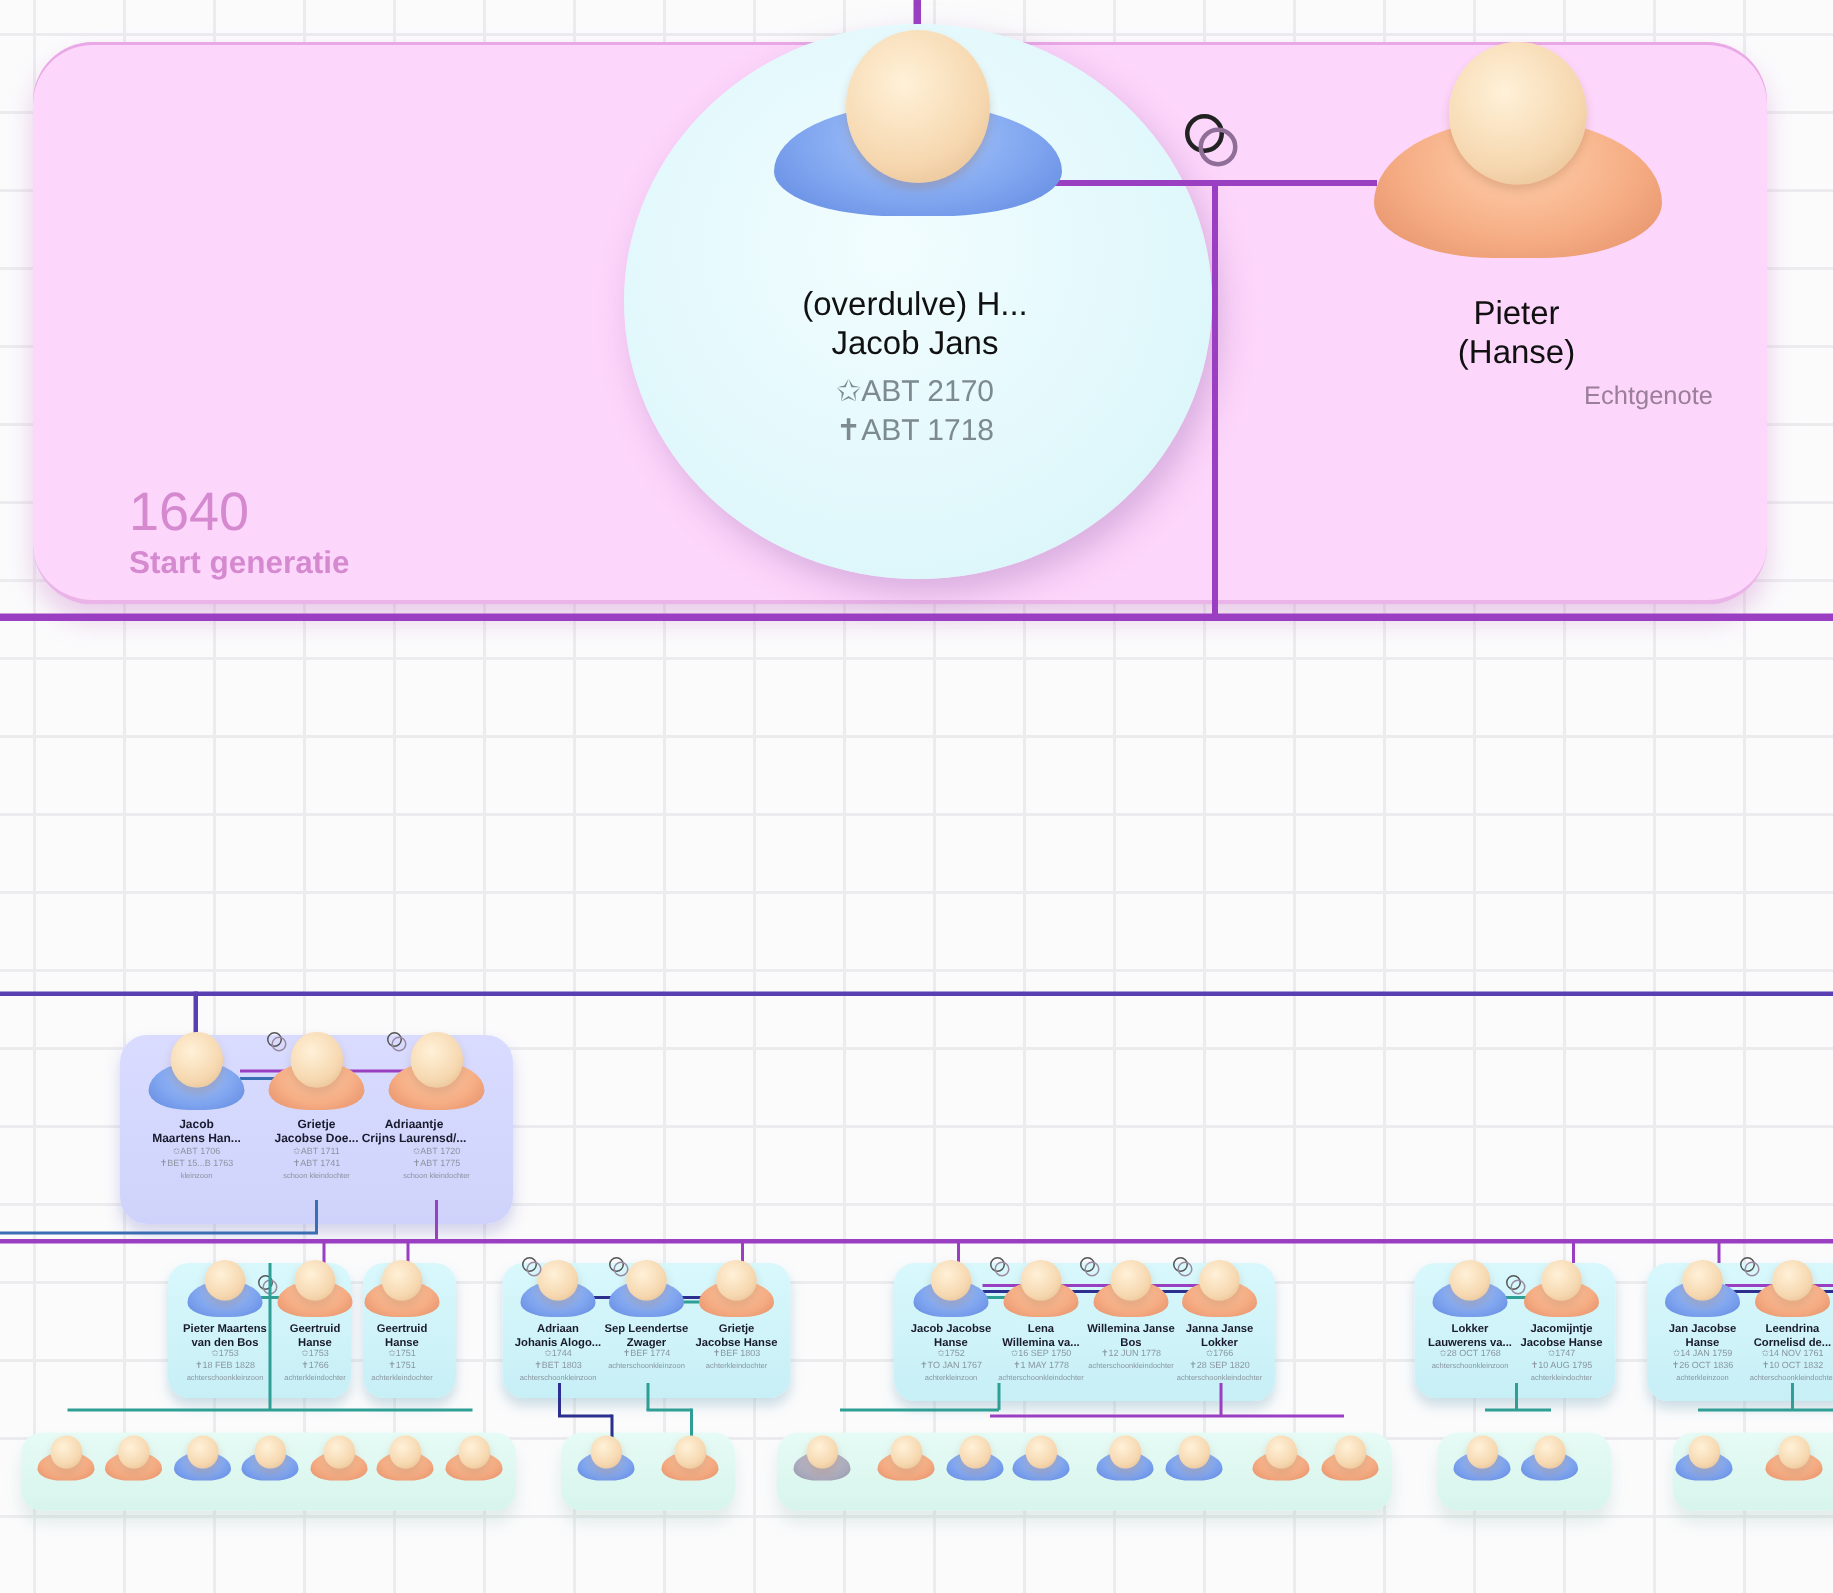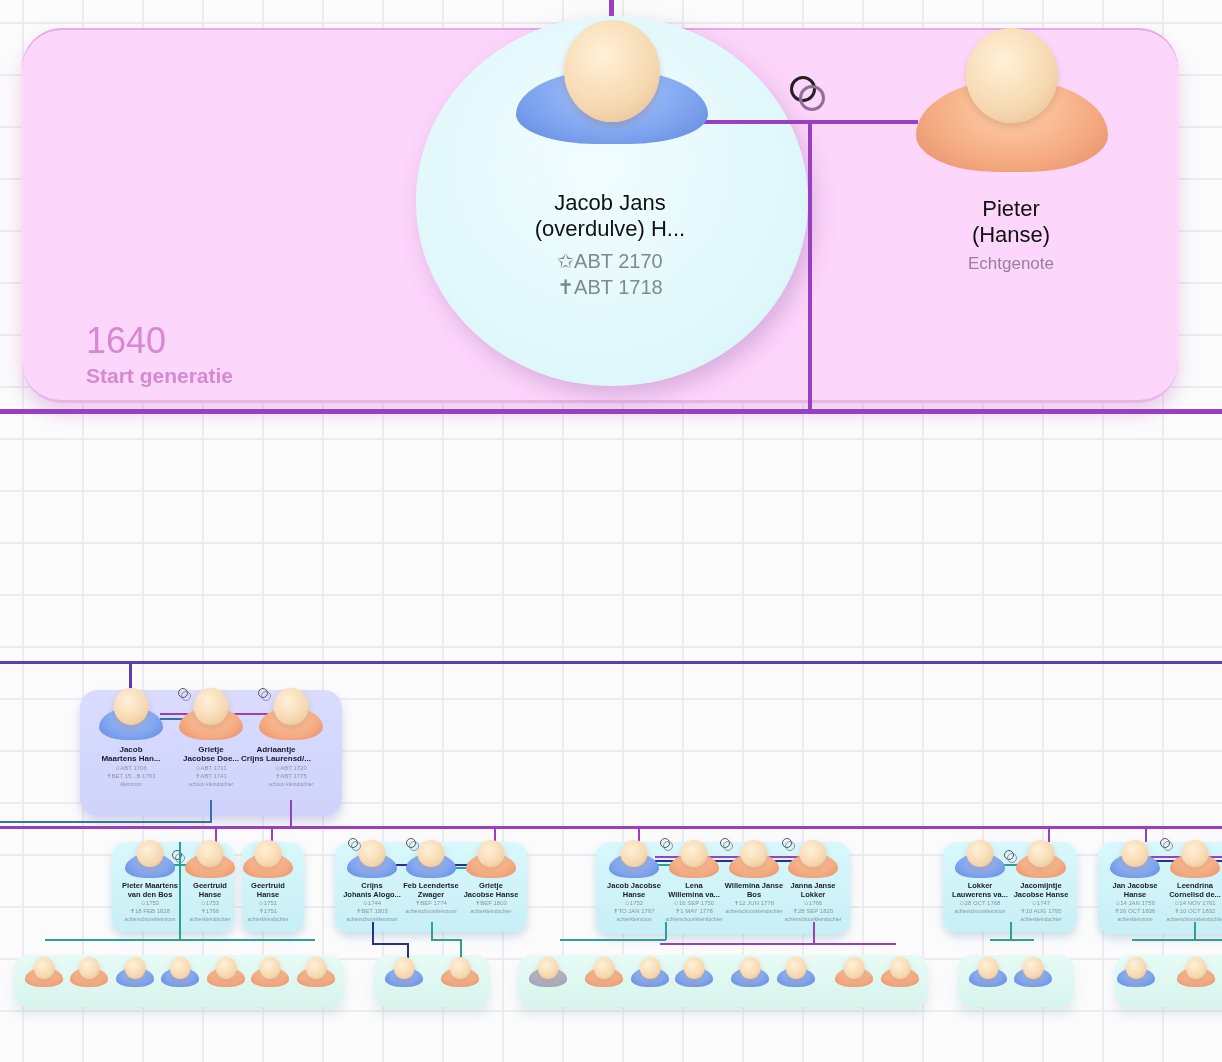--- a/index.html
+++ b/index.html
@@ -98,42 +98,42 @@
 <div class="line purple" style="left:700px;top:120px;width:218px;height:4px;"></div>
 <div class="line purple" style="left:808px;top:120px;width:4px;height:292px;"></div>
 <div class="line purple" style="left:0;top:409px;width:1222px;height:5px;"></div>
 
 <div class="avatar male" style="left:516px;top:20px;width:192px;height:124px;">
   <div class="body" style="height:60%;"></div>
   <div class="head" style="width:50%;height:82%;"></div>
 </div>
 
 <div class="name-lg" style="left:470px;top:190px;width:280px;">
+  <div>(overdulve) H...</div>
   <div>Jacob Jans</div>
-  <div>(overdulve) H...</div>
 </div>
 <div class="date-lg" style="left:470px;top:248px;width:280px;">
   <div>✩ABT 2170</div>
   <div>✝ABT 1718</div>
 </div>
 
 <div class="ring-icon" style="left:790px;top:76px;">
   <span class="a"></span>
     <span class="b"></span>
 </div>
 
 <div class="avatar female" style="left:916px;top:28px;width:192px;height:144px;">
   <div class="body" style="height:64%;"></div>
   <div class="head" style="width:48%;height:66%;"></div>
 </div>
 <div class="name-lg" style="left:880px;top:196px;width:262px;">
   <div>Pieter</div>
   <div>(Hanse)</div>
 </div>
-<div class="rel-lg" style="left:880px;top:254px;width:262px;">Echtgenote</div>
+<div class="rel-lg" style="left:880px;top:254px;width:262px;text-align:right;">Echtgenote</div>
 
 <div class="line indigo" style="left:0;top:661px;width:1222px;height:3px;"></div>
 <div class="line indigo" style="left:129px;top:661px;width:3px;height:32px;"></div>
 
 <div class="gen2-panel"></div>
 <div class="line purple" style="left:160px;top:713px;width:112px;height:2px;"></div>
 <div class="line blue-l" style="left:160px;top:718px;width:30px;height:2px;"></div>
 
 <div id="gen2-people">
     <div class="avatar male" style="left: 99px; top: 688px; width: 64px; height: 52px;">
@@ -252,34 +252,34 @@
     <div class="p-date" style="left: 237px; top: 899px; width: 62px;">
       <div>✩1751</div>
       <div>✝1751</div>
     </div>
     <div class="p-rel" style="left: 237px; top: 916px; width: 62px;">achterkleindochter</div>
     <div class="avatar male" style="left: 347px; top: 840px; width: 50px; height: 38px;">
       <div class="body"></div>
       <div class="head"></div>
     </div>
     <div class="p-name" style="left: 341px; top: 882px; width: 62px;">
-      <div>Crijns</div>
+      <div>Adriaan</div>
       <div>Johanis Alogo...</div>
     </div>
     <div class="p-date" style="left: 341px; top: 899px; width: 62px;">
       <div>✩1744</div>
       <div>✝BET 1803</div>
     </div>
     <div class="p-rel" style="left: 341px; top: 916px; width: 62px;">achterschoonkleinzoon</div>
     <div class="avatar male" style="left: 406px; top: 840px; width: 50px; height: 38px;">
       <div class="body"></div>
       <div class="head"></div>
     </div>
     <div class="p-name" style="left: 400px; top: 882px; width: 62px;">
-      <div>Feb Leendertse</div>
+      <div>Sep Leendertse</div>
       <div>Zwager</div>
     </div>
     <div class="p-date" style="left: 400px; top: 899px; width: 62px;">
       <div></div>
       <div>✝BEF 1774</div>
     </div>
     <div class="p-rel" style="left: 400px; top: 908px; width: 62px;">achterschoonkleinzoon</div>
     <div class="avatar female" style="left: 466px; top: 840px; width: 50px; height: 38px;">
       <div class="body"></div>
       <div class="head"></div>

